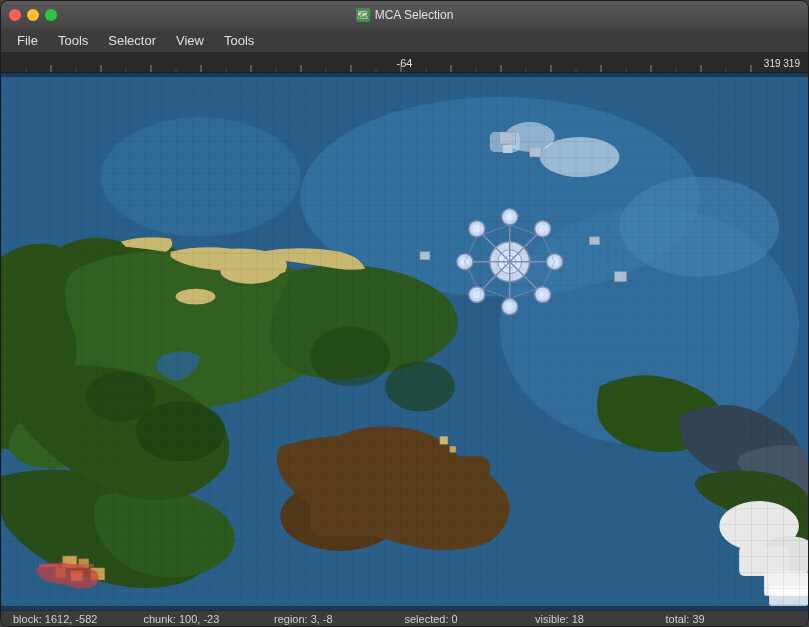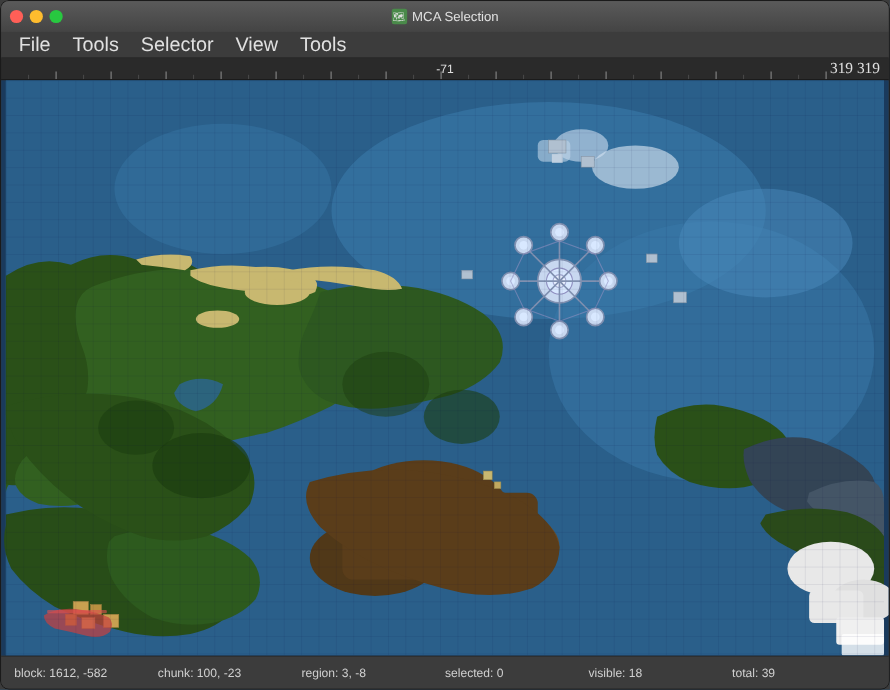--- a/index.html
+++ b/index.html
@@ -71,21 +71,21 @@
       background: #3c3c3c;
       display: flex;
       align-items: center;
       padding: 0 8px;
       gap: 4px;
       flex-shrink: 0;
       border-bottom: 1px solid #2a2a2a;
     }
     .menu-item {
       padding: 2px 8px;
-      font-size: 18px;
+      font-size: 13px;
       color: #e0e0e0;
       cursor: pointer;
       border-radius: 3px;
       text-align: right;
     }
     
     .coord-bar {
       height: 20px;
       background: #2a2a2a;
       display: flex;
@@ -103,43 +103,42 @@
     .ruler-canvas {
       width: 100%;
       height: 100%;
       background: #2a2a2a;
     }
     .coord-display {
       position: absolute;
       right: 8px;
       top: 50%;
       transform: translateY(-50%);
-      font-size: 14px;
+      font-size: 10px;
       color: #e0e0e0;
       white-space: nowrap;
-      font-family: Liberation Serif, serif;
     }
     .coord-left {
       position: absolute;
       left: 50%;
       top: 50%;
       transform: translate(-50%, -50%);
       font-size: 11px;
       color: #e0e0e0;
     }
     
     .map-area {
       flex: 1;
       position: relative;
       overflow: hidden;
       background: #1a3a5c;
     }
     
     .status-bar {
-      height: 30px;
+      height: 16px;
       background: #3c3c3c;
       display: flex;
       align-items: center;
       padding: 0 12px;
       gap: 0;
       flex-shrink: 0;
       border-top: 1px solid #2a2a2a;
     }
     .status-item {
       font-size: 11px;
@@ -215,21 +214,21 @@
           <line x1="375" y1="15" x2="375" y2="20"></line>
           <line x1="425" y1="15" x2="425" y2="20"></line>
           <line x1="475" y1="15" x2="475" y2="20"></line>
           <line x1="525" y1="15" x2="525" y2="20"></line>
           <line x1="575" y1="15" x2="575" y2="20"></line>
           <line x1="625" y1="15" x2="625" y2="20"></line>
           <line x1="675" y1="15" x2="675" y2="20"></line>
           <line x1="725" y1="15" x2="725" y2="20"></line>
         </g>
       </svg>
-      <div class="coord-left">-71</div>
+      <div class="coord-left">-64</div>
     </div>
     <div class="coord-display">319 319</div>
   </div>
 
   <div class="map-area">
     <svg class="map-svg" xmlns="http://www.w3.org/2000/svg" viewBox="0 0 809 530">
 
       <rect width="809" height="530" fill="#2a6595"></rect>
 
       <rect x="0" y="0" width="809" height="530" fill="url(#waterPattern)" opacity="0.3"></rect>

